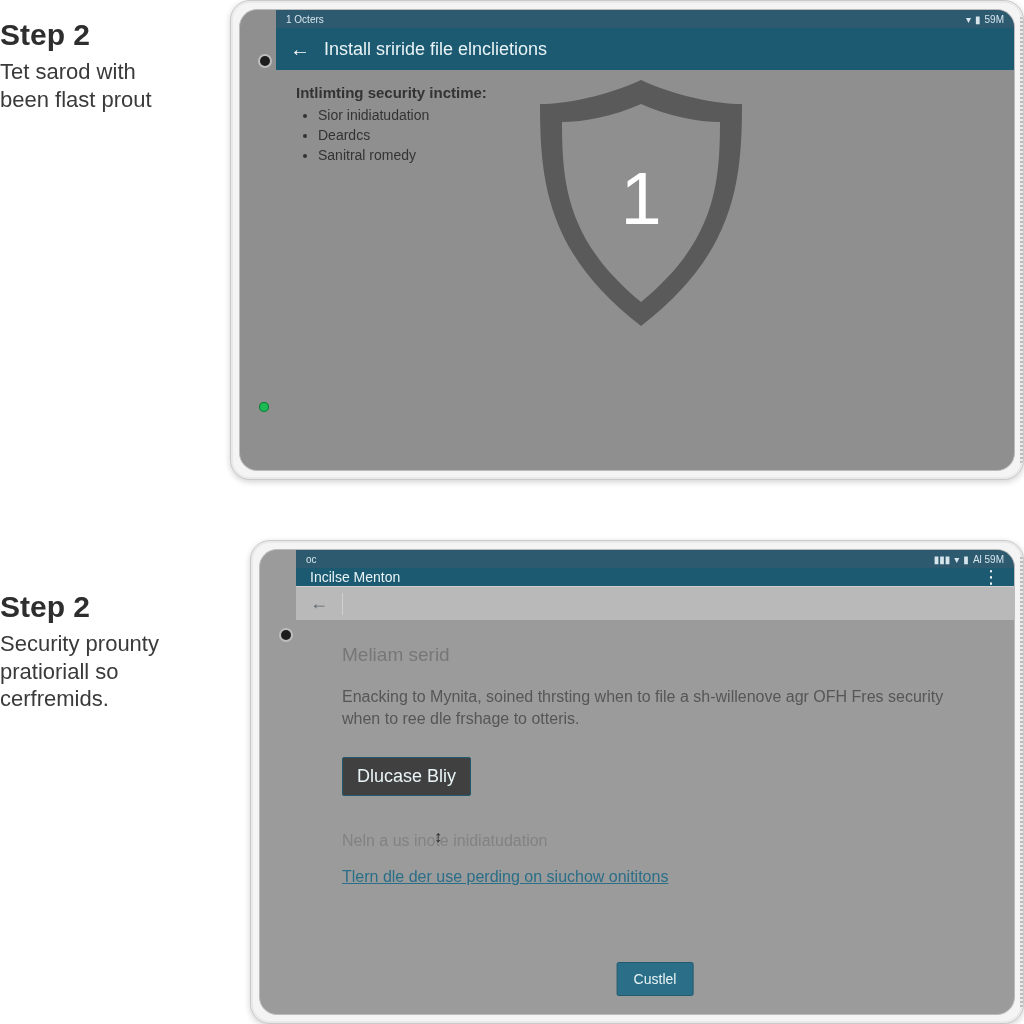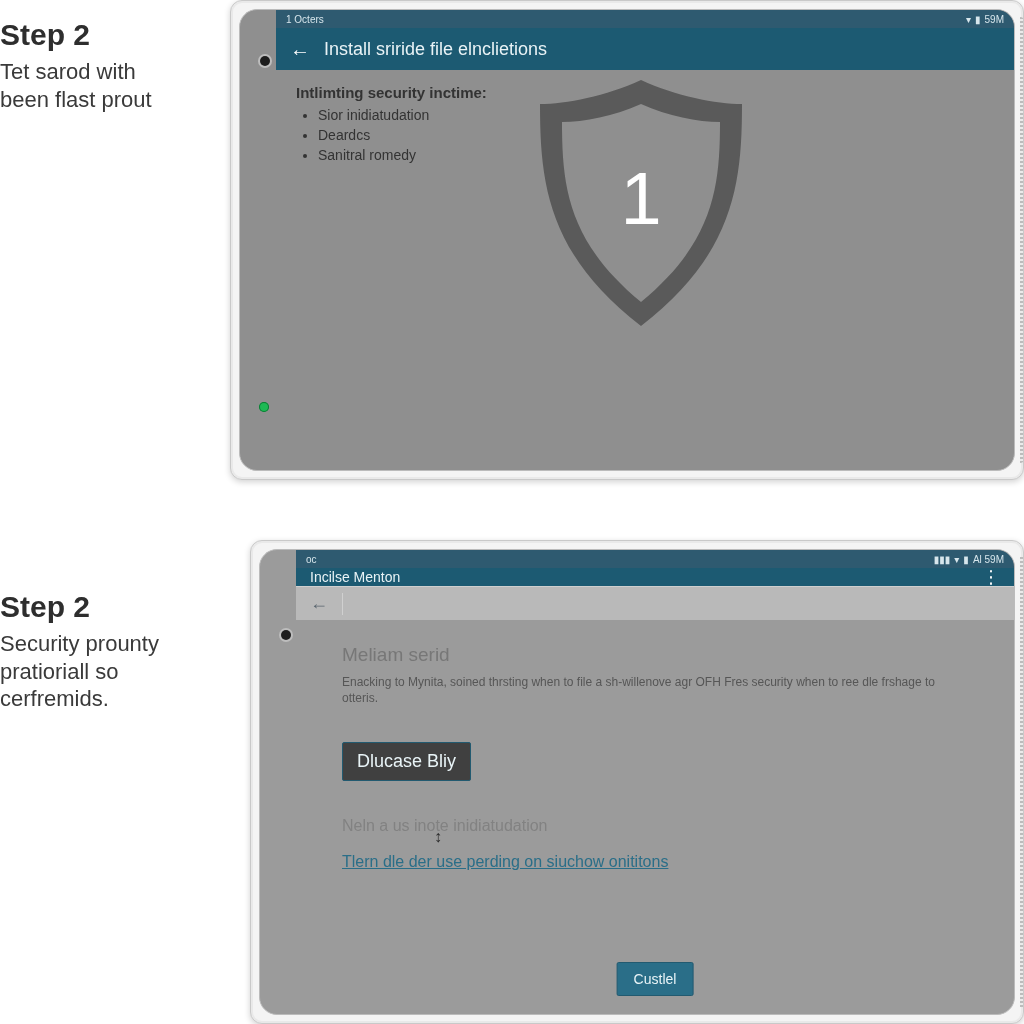--- a/index.html
+++ b/index.html
@@ -10,21 +10,21 @@
   .step-top, .step-bottom { position: absolute; left: 0; }
   .step-top { top: 18px; }
   .step-bottom { top: 590px; }
   .step-title { font-size: 30px; font-weight: 700; color: #2e2e2e; margin-bottom: 6px; }
   .step-body { font-size: 22px; color: #3a3a3a; line-height: 1.25; }
 
   
   .tablet {
     position: absolute;
     background: #f4f4f4;
-    border-radius: 12px;
+    border-radius: 20px;
     border: 1px solid #c9c9c9;
     box-shadow: inset 0 0 0 2px #e9e9e9, 0 2px 6px rgba(0,0,0,0.18);
     overflow: hidden;
   }
   .tablet.top { left: 230px; top: 0; width: 794px; height: 480px; }
   .tablet.bottom { left: 250px; top: 540px; width: 774px; height: 484px; }
   .bezel {
     position: absolute; inset: 8px; border-radius: 18px;
     border: 1px solid #bbb; background: #8f8f8f;
     overflow: hidden;
@@ -79,22 +79,22 @@
   }
   .content1 .heading { font-weight:700; font-size:15px; margin-bottom:6px; color:#333; }
   .content1 ul { list-style: disc; padding-left:22px; font-size:14px; color:#333; }
   .content1 ul li { margin-bottom:4px; }
   .shield-wrap { position:absolute; left:250px; top:4px; }
 
   .content2 {
     width:100%; height:calc(100% - 82px); padding:18px 46px; color:#5d5d5d;
     position:relative;
   }
-  .content2 .sec-title { font-size:19px; color:#777; margin-bottom:8px; margin-top:6px; }
-  .content2 .desc { font-size:12px; color:#565656; line-height:1.35; margin-bottom:36px; max-width:640px; }
+  .content2 .sec-title { font-size:19px; color:#777; margin-bottom:20px; margin-top:6px; }
+  .content2 .desc { font-size:16px; color:#565656; line-height:1.35; margin-bottom:28px; max-width:640px; }
   .content2 .btn {
     display:inline-block; background:#404040; color:#e9f4f7; font-size:18px;
     padding:8px 14px; border:1px solid #225a70; border-radius:2px;
   }
   .content2 .cursor { position:absolute; left:138px; top:208px; font-size:16px; color:#2c2c2c; }
   .content2 .note { font-size:16px; color:#828282; margin-top:36px; }
   .content2 .link { font-size:16px; color:#2a6e88; text-decoration:underline; margin-top:18px; display:inline-block;text-align:right; }
   .content2 .bottom-btn {
     position:absolute; left:50%; bottom:6px; transform:translateX(-50%);
     background:#2a6e88; color:#e9f4f7; font-size:14px; padding:8px 16px; border:1px solid #225a70; border-radius:2px;

